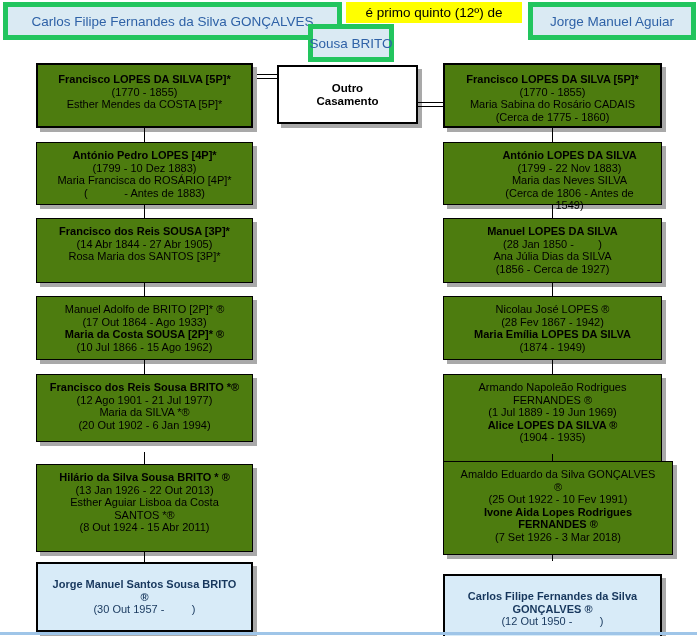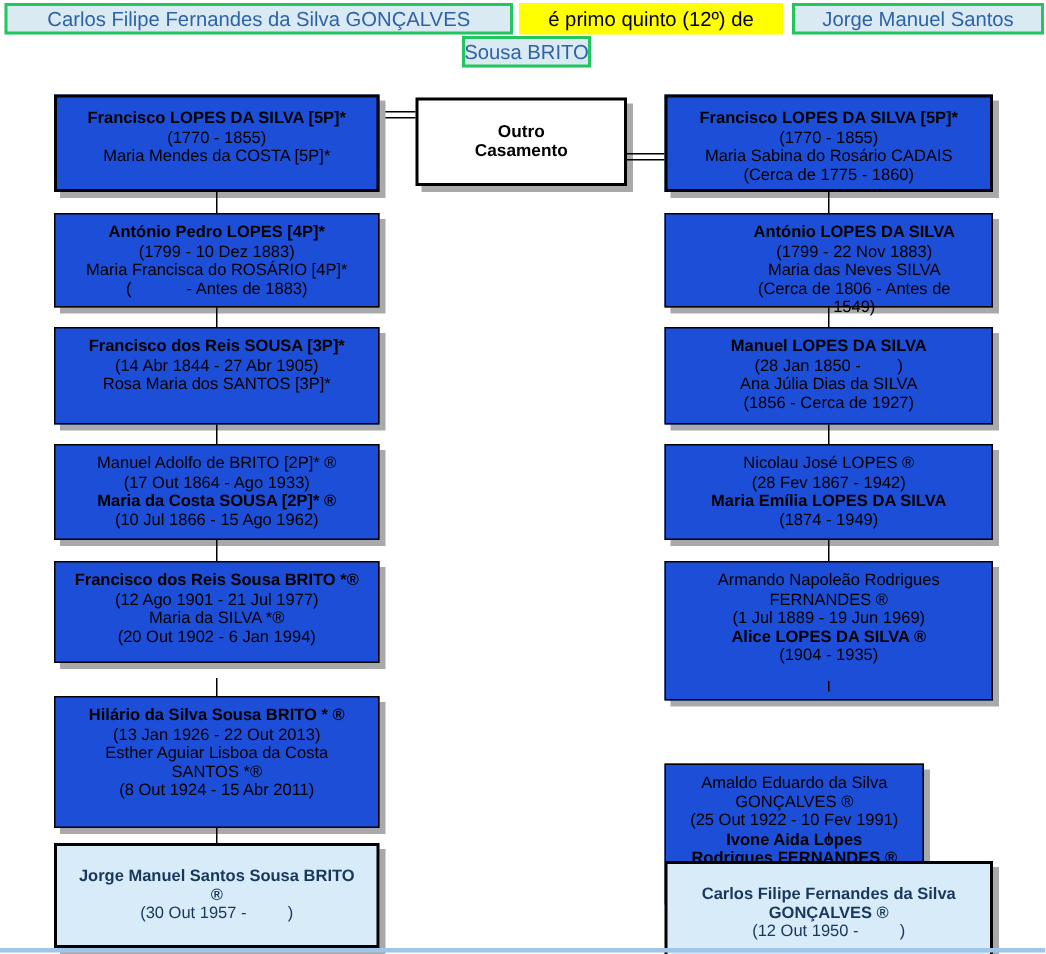--- a/index.html
+++ b/index.html
@@ -1,31 +1,31 @@
 <!DOCTYPE html>
 <html><head>
 <meta charset="utf-8">
 <style>
   html,body{margin:0;padding:0;background:#ffffff;}
   body{width:697px;height:636px;position:relative;overflow:hidden;
        font-family:"Liberation Sans", sans-serif;}
   .canvas{position:absolute;inset:0;}
 
   
-  .name-box{position:absolute;box-sizing:border-box;height:21px;
+  .name-box{position:absolute;box-sizing:border-box;height:38px;
     background:var(--header-box-fill,#daeaf3);
-    border:2px solid #22c55e;color:var(--header-text,#2f62a7);
+    border:5px solid #22c55e;color:var(--header-text,#2f62a7);
     font-size:13.5px;display:flex;align-items:center;justify-content:center;
     white-space:nowrap;}
   .relation{position:absolute;box-sizing:border-box;height:21px;
     background:var(--highlight-bg,#ffff00);color:#000;font-size:13.5px;
     display:flex;align-items:center;justify-content:center;white-space:nowrap;}
 
   
-  .pbox{position:absolute;box-sizing:border-box;background:#1d4ed8;
+  .pbox{position:absolute;box-sizing:border-box;background:#4d7c0f;
     border:1px solid #000;box-shadow:4px 4px 0 var(--shadow,#a9a9a9);
     text-align:center;font-size:11px;line-height:12.5px;color:#000;
     padding-top:6px;}
   .pbox.first{border-width:2px;padding-top:8px;}
   .pbox.padL{padding-left:10px;padding-right:10px;}
   .pbox.padR{padding-left:14px;padding-right:14px;}
   .pbox.result{background:var(--result-fill,#d8ebf8);border-width:2px;
     color:var(--result-text,#17375d);display:flex;flex-direction:column;
     justify-content:center;padding-top:0;}
   .ln{pointer-events:none;}
@@ -45,37 +45,37 @@
     background:var(--bottom-strip,#9fc5e8);}
 </style>
 </head>
 <body style="--header-box-fill: #daeaf3; --header-text: #2f62a7; --highlight-bg: #ffff00; --shadow: #a9a9a9; --result-fill: #d8ebf8; --result-text: #17375d; --bottom-strip: #9fc5e8;">
 
 <div class="canvas">
 
   <div>
     <span class="name-box" style="left:3px;top:2px;width:339px;">Carlos Filipe Fernandes da Silva GONÇALVES</span>
     <span class="relation" style="left:346px;top:2px;width:176px;">é primo quinto (12º) de</span>
-    <span class="name-box" style="left:528px;top:2px;width:168px;">Jorge Manuel Santos</span>
+    <span class="name-box" style="left:528px;top:2px;width:168px;">Jorge Manuel Aguiar</span>
     <span class="name-box" style="left:308px;top:24px;width:86px;">Sousa BRITO</span>
   </div>
 
   <div id="tree">
     <div class="center-box">
       <div class="ln">Outro</div>
       <div class="ln">Casamento</div>
     </div>
 
     <div class="mline" style="left:251px;top:74px;width:26px;"></div>
     <div class="mline" style="left:418px;top:102px;width:25px;"></div>
 
   <div class="pbox padL first" style="left: 36px; top: 63px; width: 217px; height: 65px;">
         <div class="ln b">Francisco LOPES DA SILVA [5P]*</div>
         <div class="ln">(1770 - 1855)</div>
-        <div class="ln">Maria Mendes da COSTA [5P]*</div>
+        <div class="ln">Esther Mendes da COSTA [5P]*</div>
       </div>
       <div class="vline" style="left: 144px; top: 128px; height: 14px;"></div>
       <div class="pbox padL" style="left: 36px; top: 142px; width: 217px; height: 63px;">
         <div class="ln b">António Pedro LOPES [4P]*</div>
         <div class="ln">(1799 - 10 Dez 1883)</div>
         <div class="ln">Maria Francisca do ROSÁRIO [4P]*</div>
         <div class="ln">(&nbsp;&nbsp;&nbsp;&nbsp;&nbsp;&nbsp;&nbsp;&nbsp;&nbsp;&nbsp;&nbsp;&nbsp;- Antes de 1883)</div>
       </div>
       <div class="vline" style="left: 144px; top: 205px; height: 13px;"></div>
       <div class="pbox padL" style="left: 36px; top: 218px; width: 217px; height: 65px;">
@@ -137,21 +137,21 @@
         <div class="ln">(1874 - 1949)</div>
       </div>
       <div class="vline" style="left: 552px; top: 360px; height: 14px;"></div>
       <div class="pbox padR" style="left: 443px; top: 374px; width: 219px; height: 93px;">
         <div class="ln">Armando Napoleão Rodrigues FERNANDES ®</div>
         <div class="ln">(1 Jul 1889 - 19 Jun 1969)</div>
         <div class="ln b">Alice LOPES DA SILVA ®</div>
         <div class="ln">(1904 - 1935)</div>
       </div>
       <div class="vline" style="left: 552px; top: 454px; height: 7px;"></div>
-      <div class="pbox padR" style="left: 443px; top: 461px; width: 173px; height: 94px; margin-top: 48px;">
+      <div class="pbox padR" style="left: 443px; top: 461px; width: 230px; height: 94px;">
         <div class="ln">Amaldo Eduardo da Silva GONÇALVES ®</div>
         <div class="ln">(25 Out 1922 - 10 Fev 1991)</div>
         <div class="ln b">Ivone Aida Lopes Rodrigues FERNANDES ®</div>
         <div class="ln">(7 Set 1926 - 3 Mar 2018)</div>
       </div>
       <div class="vline" style="left: 552px; top: 555px; height: 6px;"></div>
       <div class="pbox padR result" style="left: 443px; top: 574px; width: 219px; height: 70px;">
         <div class="ln b">Carlos Filipe Fernandes da Silva GONÇALVES ®</div>
         <div class="ln">(12 Out 1950 -&nbsp;&nbsp;&nbsp;&nbsp;&nbsp;&nbsp;&nbsp;&nbsp;&nbsp;)</div>
       </div>

